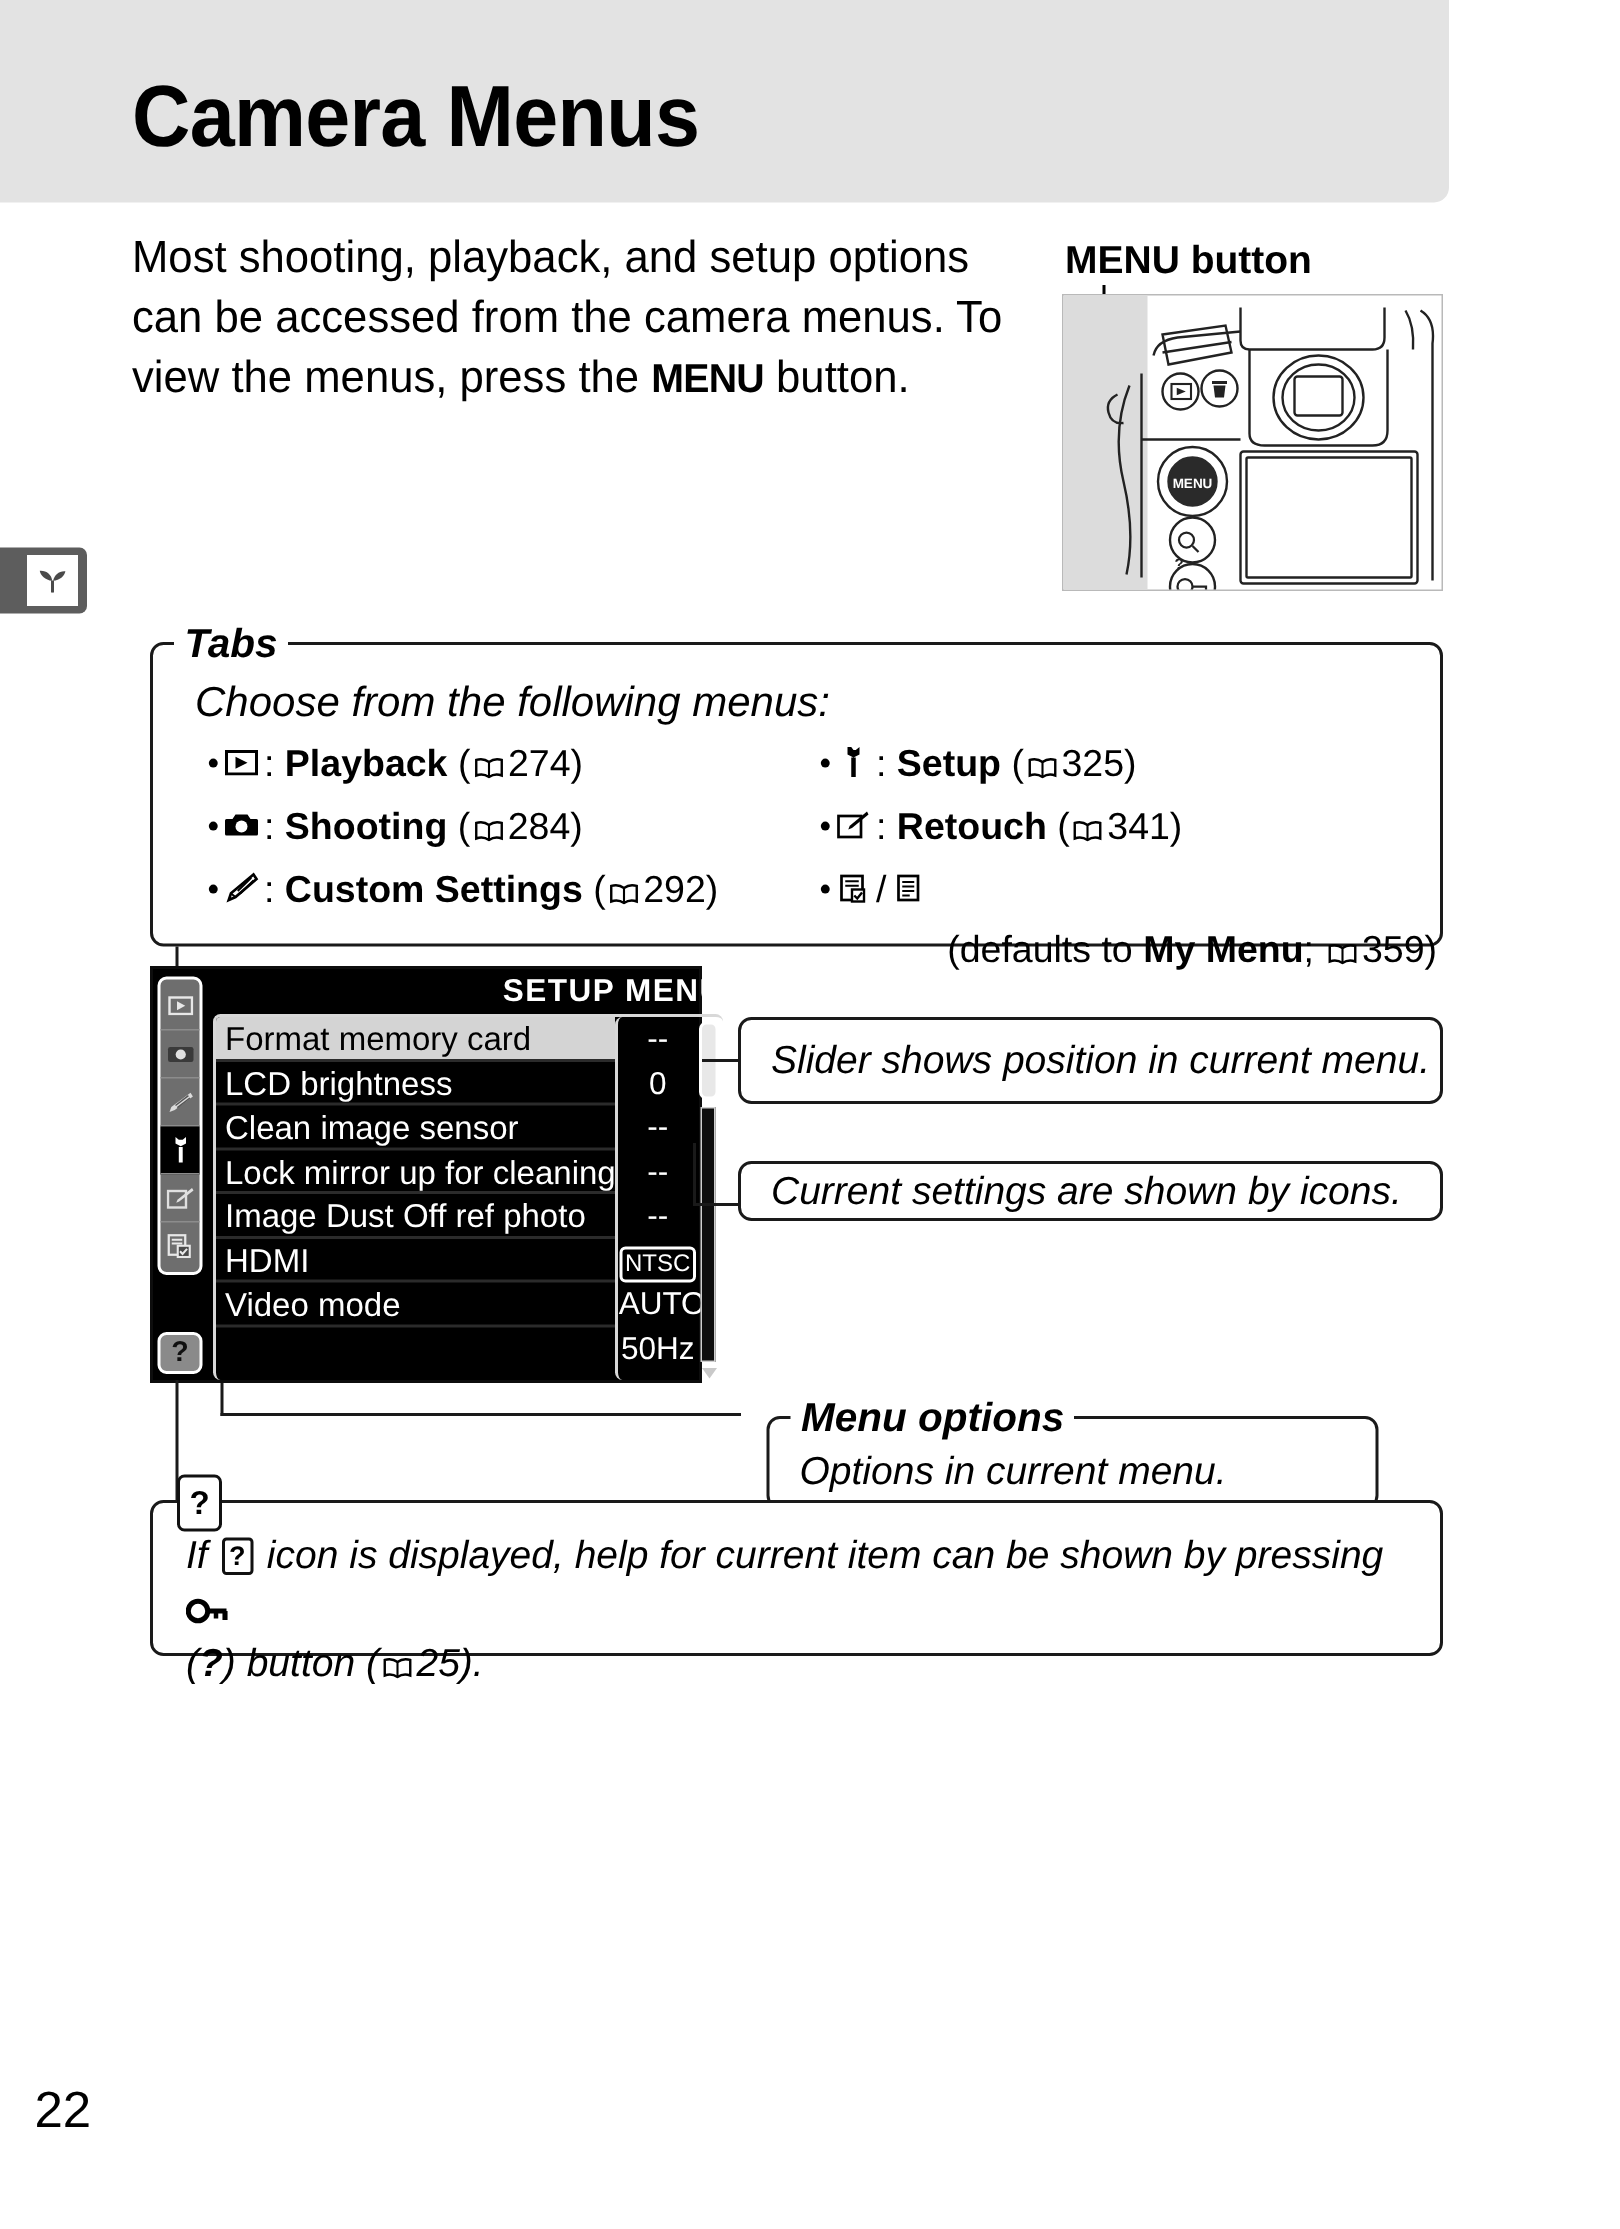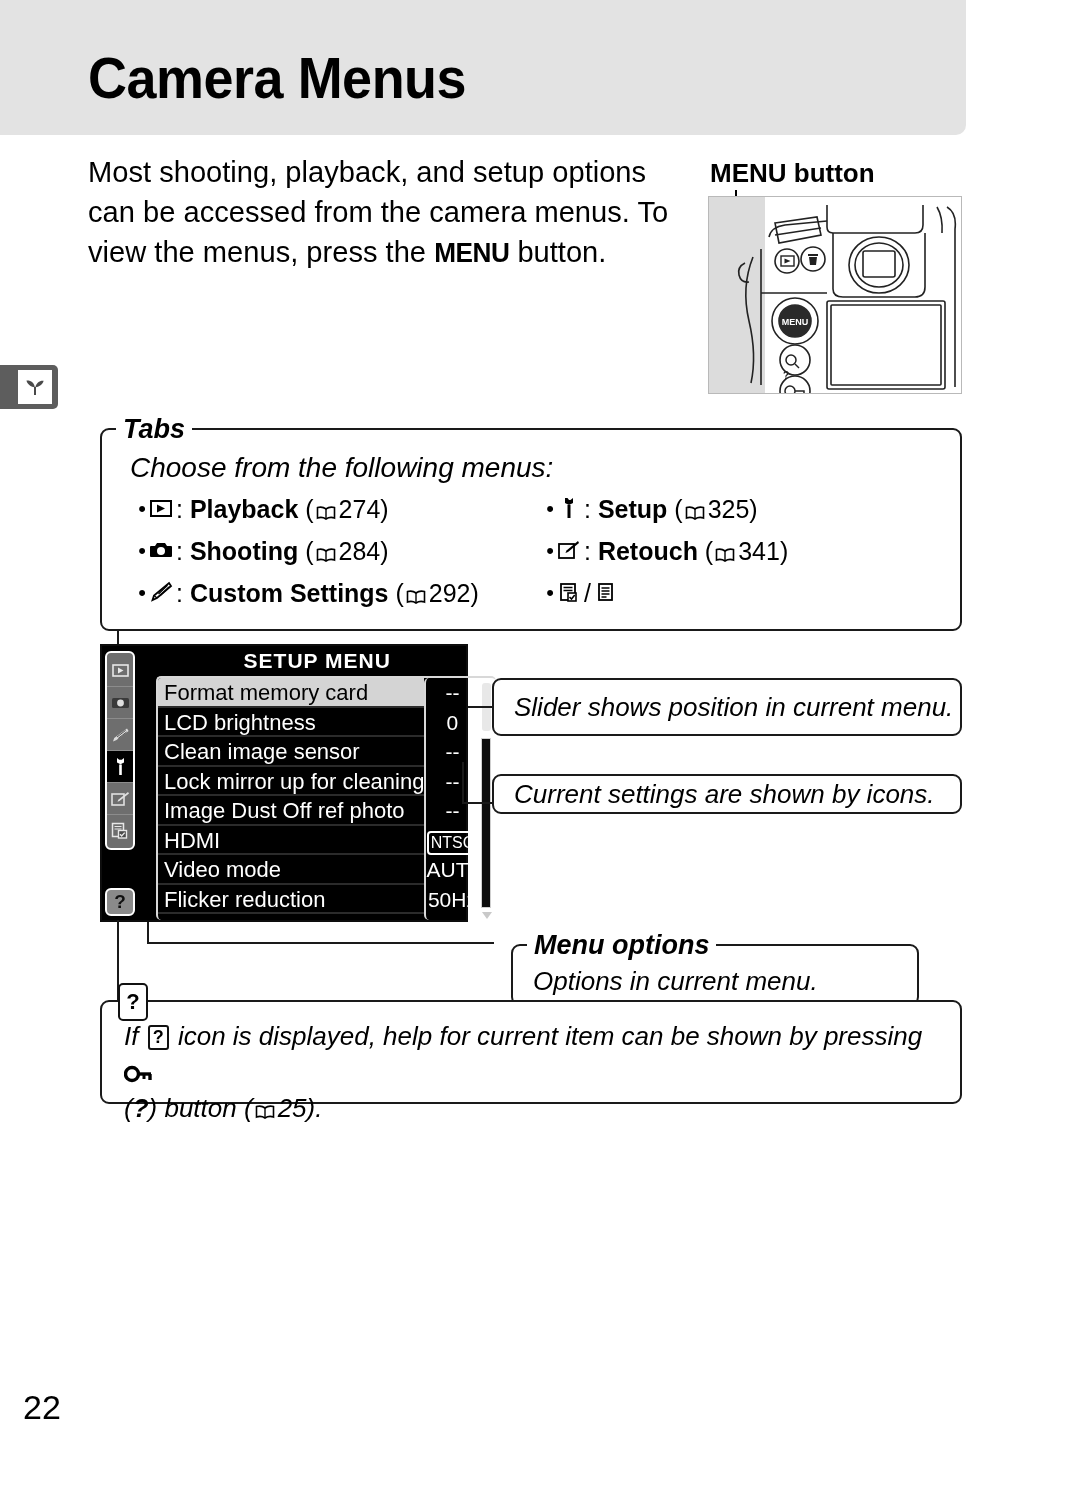--- a/index.html
+++ b/index.html
@@ -263,35 +263,35 @@
   }
   .lcd-main {
     flex: 1 1 auto;
     position: relative;
     display: flex;
     flex-direction: column;
   }
   .lcd-header {
     height: 30px;
     color: #fff;
-    text-align: center;
+    text-align: right;
     font-size: 21px;
     line-height: 30px;
     font-weight: bold;
     letter-spacing: 1px;
     font-family: "Liberation Sans Narrow", "Liberation Sans", sans-serif;
   }
   .lcd-body {
     flex: 1 1 auto;
     display: flex;
     border: 2px solid #d8d8d8;
     border-radius: 5px;
     border-bottom: none;
     border-right: none;
-    margin-left: 18px;
+    margin-left: 4px;
     overflow: hidden;
   }
   .lcd-rows { flex: 1 1 auto; }
   .lcd-row {
     height: 29.5px;
     color: #fff;
     font-size: 22px;
     line-height: 29px;
     padding-left: 6px;
     border-bottom: 2px solid #2b2b2b;
@@ -617,20 +617,24 @@
           </svg>
       </span>
       <span>/</span>
       <span class="ticon">
         <svg width="18" height="20" viewBox="0 0 18 20">
             <rect x="2" y="2" width="13" height="16" fill="none" stroke="#000" stroke-width="1.8"></rect>
             <path d="M4.5 6 h8 M4.5 9 h8 M4.5 12 h8 M4.5 15 h5" stroke="#000" stroke-width="1.3"></path>
           </svg>
       </span>
     </div>
+    <div class="sub-note"><span>(defaults to </span><b>My Menu</b><span>; </span><span class="book-ico"><svg width="20" height="14" viewBox="0 0 20 14">
+            <path d="M10 3 C7 0.7 3.5 1 1.5 1.6 L1.5 12 C3.5 11.3 7 11 10 13 C13 11 16.5 11.3 18.5 12 L18.5 1.6 C16.5 1 13 0.7 10 3 Z" fill="none" stroke="#000" stroke-width="1.6"></path>
+            <path d="M10 3 L10 13" stroke="#000" stroke-width="1.4"></path>
+          </svg></span><span>359</span><span>)</span></div>
   </div>
 </div>
 
 <div class="ln v" style="left:117px; top:631px; height:22px;"></div>
 
 <div id="lcd">
   <div class="lcd-tabcol">
     <div class="tabstrip">
       <div class="titem">
         <svg width="17" height="13" viewBox="0 0 17 13">
@@ -678,21 +682,20 @@
     <div class="lcd-header">SETUP MENU</div>
     <div class="lcd-body">
       <div class="lcd-rows">
         <div class="lcd-row hl">Format memory card</div>
         <div class="lcd-row">LCD brightness</div>
         <div class="lcd-row">Clean image sensor</div>
         <div class="lcd-row">Lock mirror up for cleaning</div>
         <div class="lcd-row">Image Dust Off ref photo</div>
         <div class="lcd-row">HDMI</div>
         <div class="lcd-row">Video mode</div>
-        <div class="lcd-row">Flicker reduction</div>
       </div>
       <div class="lcd-vals">
         <div class="lcd-val">--</div>
         <div class="lcd-val">0</div>
         <div class="lcd-val">--</div>
         <div class="lcd-val">--</div>
         <div class="lcd-val">--</div>
         <div class="lcd-val"><span class="boxed">NTSC</span></div>
         <div class="lcd-val">AUTO</div>
         <div class="lcd-val">50Hz</div>

